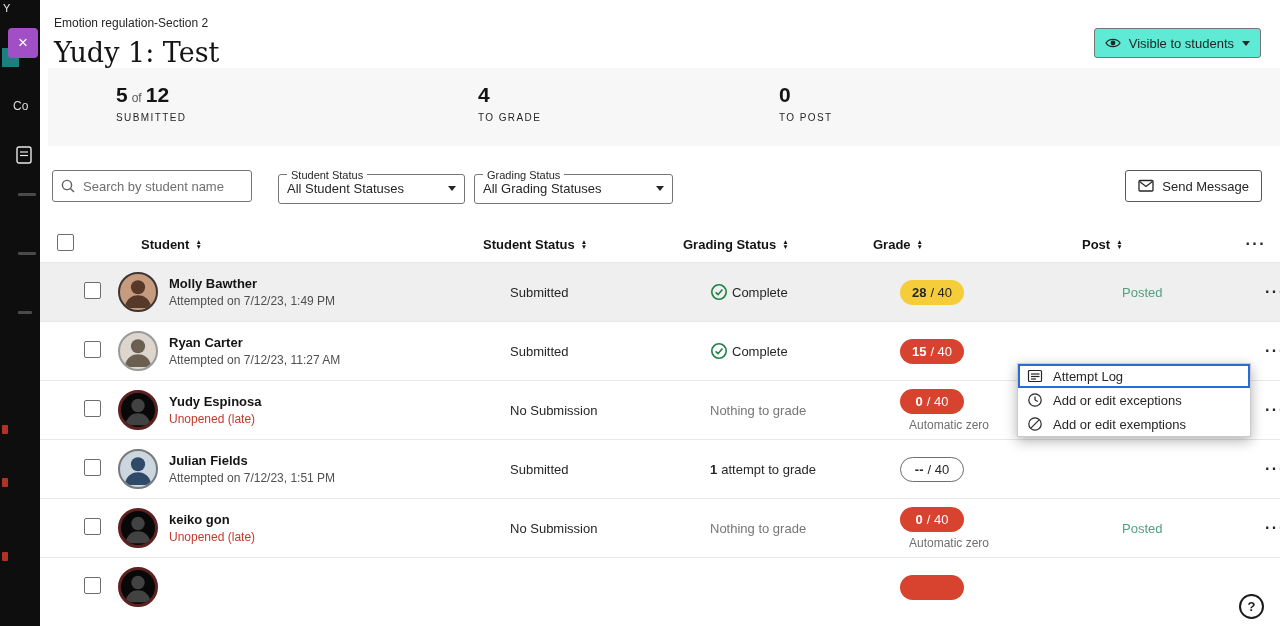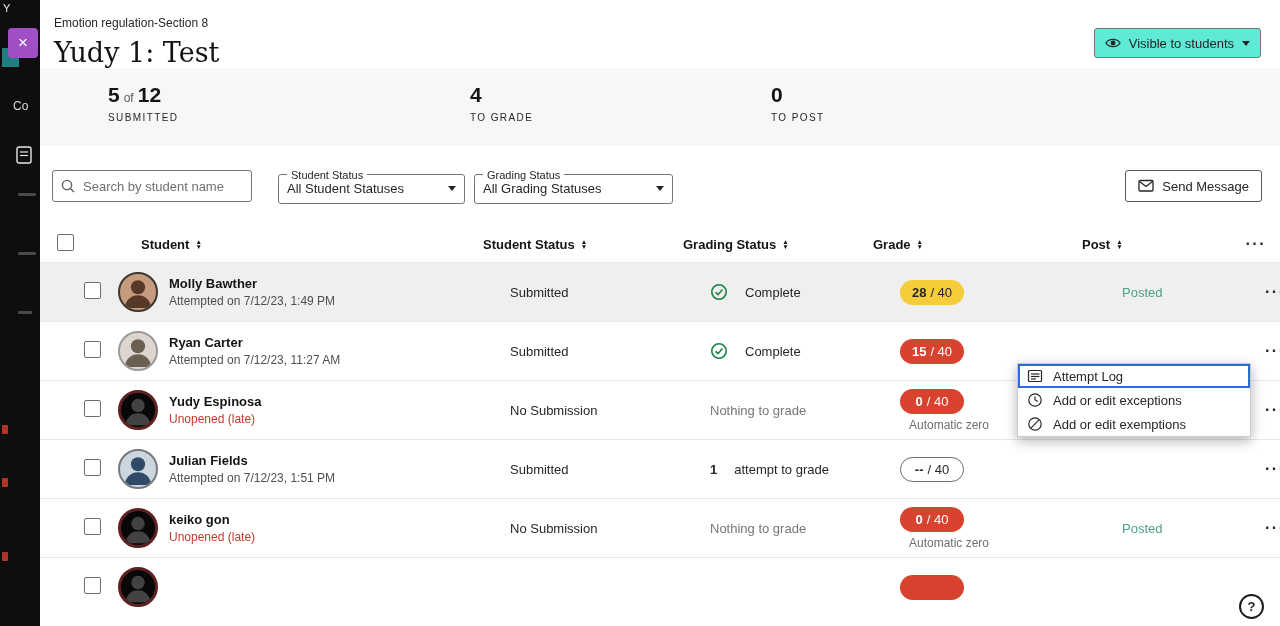--- a/index.html
+++ b/index.html
@@ -29,21 +29,21 @@
   .vis-btn{position:absolute;top:28px;right:19px;display:flex;align-items:center;gap:8px;
            border:1px solid #767676;border-radius:3px;background:#5eead4;padding:6px 10px;
            font-size:13px;color:#262626;cursor:pointer;font-family:inherit;}
   .caret{width:0;height:0;border-left:4.5px solid transparent;border-right:4.5px solid transparent;
          border-top:5.5px solid #262626;}
 
   .tabs{display:flex;gap:15px;padding:15px 0 0 14px;border-bottom:1px solid #262626;}
   .tab{padding:0 3px 13px;font-size:13px;color:#262626;cursor:pointer;}
   .tab.active{font-weight:bold;box-shadow:inset 0 -3px 0 #70287d;}
 
-  .stats{position:relative;height:78px;background:#f7f7f7;}
+  .stats{position:relative;height:78px;background:#f7f7f7;margin-left:8px;}
   .stat{position:absolute;top:15px;}
   .stat1{left:68px;} .stat2{left:430px;} .stat3{left:731px;}
   .stat-num{font-size:21px;font-weight:bold;color:#141414;}
   .stat-of{font-size:12px;font-weight:normal;color:#595959;margin:0 4px;}
   .stat-label{font-size:10px;letter-spacing:1.4px;color:#262626;margin-top:5px;}
 
   .filters{position:relative;height:80px;display:flex;align-items:center;padding-left:12px;background:#fff;}
   .search-wrap{position:relative;}
   .search-input{width:200px;height:32px;box-sizing:border-box;border:1px solid #767676;border-radius:3px;
                 padding:0 8px 0 30px;font-size:13px;color:#262626;font-family:inherit;}
@@ -74,21 +74,21 @@
   .avatar{width:36px;height:36px;border-radius:50%;border:2px solid #555;overflow:hidden;flex:none;}
   .avatar svg{display:block;width:100%;height:100%;}
   .avatar-photo-1{background:#c79b7d;color:#57392a;border-color:#3c3734;}
   .avatar-photo-2{background:#dcd6cf;color:#6b5f52;border-color:#9a9a98;}
   .avatar-photo-3{background:#ccd6de;color:#2e4a68;border-color:#77797c;}
   .avatar-dark{background:#080808;color:#424242;border-color:#5e2121;border-width:3px;width:34px;height:34px;}
   .student-name{font-size:13px;font-weight:bold;color:#141414;cursor:pointer;}
   .student-sub{font-size:12px;color:#4f4f4f;margin-top:3px;}
   .student-sub.alert{color:#c23a2b;}
   .status-cell{font-size:13px;color:#262626;}
-  .grading-cell{display:flex;align-items:center;gap:17px;font-size:13px;color:#262626;}
+  .grading-cell{display:flex;align-items:center;gap:4px;font-size:13px;color:#262626;}
   .grading-cell.muted .g-text{color:#767676;}
   .g-prefix{font-weight:bold;}
   .g-prefix:empty{display:none;}
   .grade-cell{display:flex;flex-direction:column;align-items:flex-start;}
   .grade-pill{display:inline-flex;justify-content:center;align-items:center;gap:4px;min-width:64px;height:25px;
               padding:0 10px;border-radius:14px;font-size:13px;box-sizing:border-box;cursor:pointer;}
   .pill-yellow{background:#f5cd3a;color:#262626;}
   .pill-red{background:#d8432f;color:#fff;}
   .pill-outline{background:#fff;border:1px solid #6e6e6e;color:#262626;}
   .grade-val{font-weight:bold;}
@@ -125,21 +125,21 @@
   <div class="strip-mark m2"></div>
   <div class="strip-mark m3"></div>
   <div class="strip-red r1"></div>
   <div class="strip-red r2"></div>
   <div class="strip-red r3"></div>
 </div>
 
 <div class="page">
 
   <div class="page-header">
-    <div class="breadcrumb">Emotion regulation-Section 8</div>
+    <div class="breadcrumb">Emotion regulation-Section 2</div>
     <div class="page-title">Yudy 1: Test</div>
     <button class="vis-btn">
       <svg width="16" height="16" viewBox="0 0 16 16">
         <path d="M1 8 C4 3.2 12 3.2 15 8 C12 12.8 4 12.8 1 8 Z" fill="none" stroke="#262626" stroke-width="1.3"></path>
         <circle cx="8" cy="8" r="2.4" fill="#262626"></circle>
       </svg>
       <span>Visible to students</span>
       <span class="caret"></span>
     </button>
   </div>

